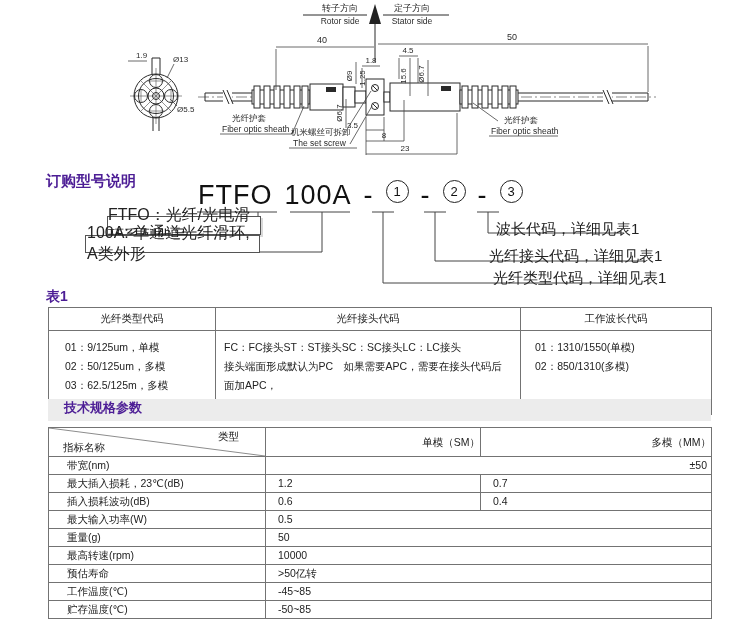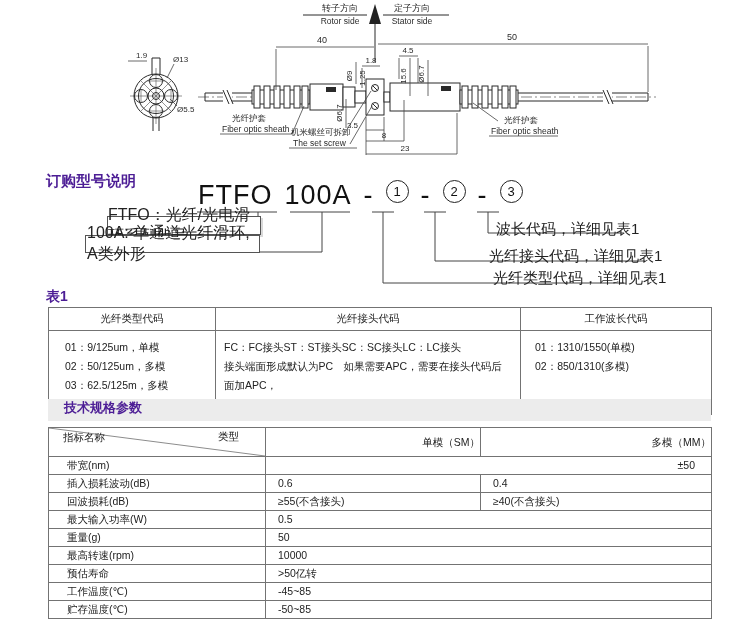--- a/index.html
+++ b/index.html
@@ -20,27 +20,27 @@
   .callout{font-size:15px;color:#222;white-space:nowrap}
   .cbox{border:1px solid #555;font-size:16px;display:flex;align-items:center;background:#fff;
         box-shadow:2px 2px 0 #d9d9d9}
   
   table{border-collapse:collapse;table-layout:fixed}
   td{border:1px solid #737373;font-size:10.5px;color:#222}
   #table1 td{vertical-align:top;background:#fff}
   .t1-head{height:20px;text-align:center;vertical-align:middle !important;background:#fafafa}
   .t1-line{line-height:19px;white-space:nowrap}
   .specbar{background:#ececec;display:flex;align-items:flex-start}
-  #spec td{height:15px;line-height:13px;padding:1px 16px 1px 12px;white-space:nowrap;overflow:hidden}
+  #spec td{height:15px;line-height:13px;padding:1px 4px 1px 12px;white-space:nowrap;overflow:hidden}
   #spec td.lbl{padding-left:18px}
   #spec td.ctr{text-align:right;padding-left:0}
   #spec td.hd{height:28px;text-align:right;vertical-align:middle;padding:0}
   .diagcell{position:relative;padding:0 !important}
   .diagcell .tr{position:absolute;top:2px;right:26px;font-size:10.5px}
-  .diagcell .bl{position:absolute;bottom:12px;left:14px;font-size:10.5px}
+  .diagcell .bl{position:absolute;bottom:2px;left:14px;font-size:10.5px}
 </style>
 </head>
 <body>
 
 <svg class="abs" style="left:0;top:0" width="752" height="168">
 
   <g>
     <text x="340" y="11" font-size="9" text-anchor="middle">转子方向</text>
     <text x="340" y="24" font-size="8.5" text-anchor="middle">Rotor side</text>
     <line class="ln" x1="303" y1="15" x2="367" y2="15"></line>
@@ -281,30 +281,30 @@
       <span class="bl">指标名称</span>
     </td>
     <td class="hd">单模（SM）</td>
     <td class="hd">多模（MM）</td>
   </tr>
   <tr>
     <td class="lbl">带宽(nm)</td>
     <td class="ctr" colspan="2">±50</td>
   </tr>
   <tr>
+    <td class="lbl">最大插入损耗，23℃(dB)</td>
+    <td>1.2</td>
+    <td>0.7</td>
+  </tr>
+  <tr>
     <td class="lbl">插入损耗波动(dB)</td>
     <td>0.6</td>
     <td>0.4</td>
   </tr>
   <tr>
-    <td class="lbl">回波损耗(dB)</td>
-    <td>≥55(不含接头)</td>
-    <td>≥40(不含接头)</td>
-  </tr>
-  <tr>
     <td class="lbl">最大输入功率(W)</td>
     <td colspan="2">0.5</td>
   </tr>
   <tr>
     <td class="lbl">重量(g)</td>
     <td colspan="2">50</td>
   </tr>
   <tr>
     <td class="lbl">最高转速(rpm)</td>
     <td colspan="2">10000</td>

